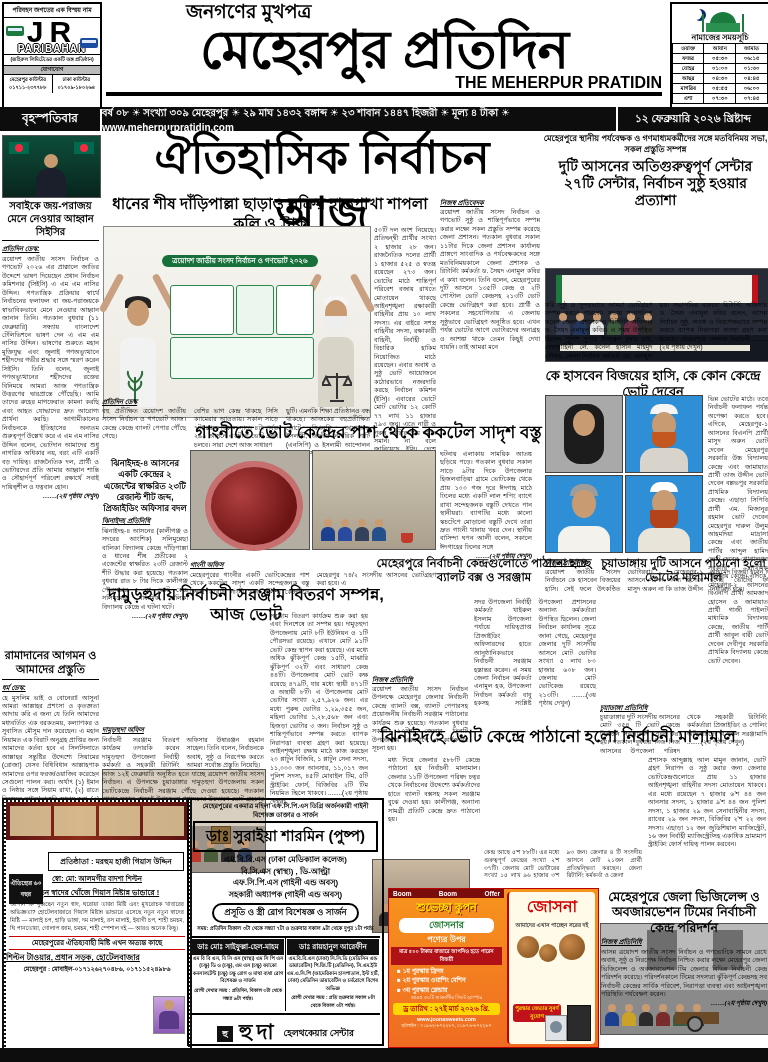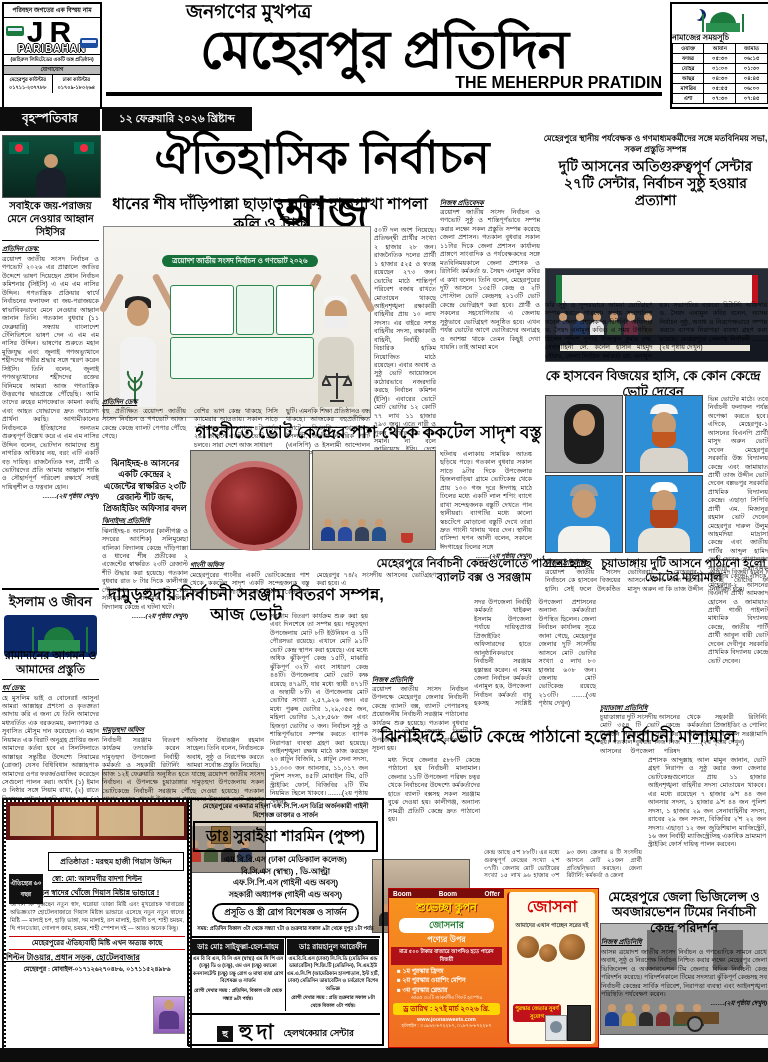--- a/index.html
+++ b/index.html
@@ -25,21 +25,21 @@
   .jr-row div:first-child{border-right:1px solid #000;}
   .bus{position:absolute;width:18px;height:10px;border-radius:2px;}
   .bus i{position:absolute;top:2px;left:2px;right:2px;height:3px;background:#dfe9ff;display:block;}
   #masthead{left:100px;top:0;width:568px;height:106px;}
   .tagline{font-size:19px;font-weight:800;text-align:left;padding-left:86px;line-height:1.1;margin-top:2px;}
   .mast{font-size:53px;font-weight:900;text-align:center;line-height:1.0;letter-spacing:-1px;}
   .mast-en{text-align:right;font-size:16px;font-weight:bold;padding-right:6px;margin-top:-2px;}
   .mast-rule{border-top:4px solid #000;margin:0 6px;}
   #prayer-box{left:670px;top:2px;width:96px;height:103px;border:2px solid #000;}
   .mosque-wrap{position:relative;height:30px;}
-  .prayer-title{font-size:8px;font-weight:900;line-height:1;}
+  .prayer-title{font-size:8px;font-weight:900;text-align:center;line-height:1;}
   .ptab{width:100%;border-collapse:collapse;font-size:5.4px;margin-top:1px;}
   .ptab td,.ptab th{border:0.5px solid #000;text-align:center;padding:0.5px 0;font-weight:bold;}
   .crescent{position:absolute;width:12px;height:12px;border-radius:50%;box-shadow:4px 1px 0 0 #0c2a6b;background:transparent;}
   .dome{position:absolute;border-radius:50% 50% 0 0/100% 100% 0 0;background:#1d7a3f;}
   .mbase{position:absolute;background:#2b9150;}
   .minar{position:absolute;width:2px;background:#1d7a3f;}
   
   #datebar{left:0;top:107px;width:768px;height:24px;display:flex;gap:2px;}
   #datebar>div{background:#0d0d0d;color:#fff;display:flex;align-items:center;justify-content:center;font-weight:bold;}
   .db-day{width:100px;font-size:12px;}
@@ -253,47 +253,38 @@
             <td>এশা</td>
             <td>০৭:৩০</td>
             <td>০৭:৪৫</td>
           </tr>
     </tbody>
       </table>
   </div>
 
   <div class="abs" id="datebar">
     <div class="db-day">বৃহস্পতিবার</div>
+    <div class="db-info">বর্ষ ০৮ ☀ সংখ্যা ৩০৯ মেহেরপুর ☀ ২৯ মাঘ ১৪৩২ বঙ্গাব্দ ☀ ২৩ শাবান ১৪৪৭ হিজরী ☀ মূল্য ৪ টাকা ☀ www.meherpurpratidin.com</div>
     <div class="db-date">১২ ফেব্রুয়ারি ২০২৬ খ্রিষ্টাব্দ</div>
   </div>
 
   <div class="abs photo" id="cec-photo">
     <div class="flag" style="left:6px;top:6px;"></div>
     <div class="flag" style="right:6px;top:6px;"></div>
     <div class="p-head" style="position:absolute;left:41px;top:18px;width:14px;height:14px;"></div>
     <div class="p-body" style="position:absolute;left:33px;top:32px;width:30px;height:29px;background:#1b1f2b;"></div>
   </div>
   <div class="abs" id="story-cec">
     <div class="hd hd-side">সবাইকে জয়-পরাজয় মেনে নেওয়ার আহ্বান সিইসির</div>
     <div style="border-top:1px solid #000;margin:2px 0;"></div>
     <div class="byl">প্রতিদিন ডেস্ক:</div>
     <div class="bd">ত্রয়োদশ জাতীয় সংসদ নির্বাচন ও গণভোট ২০২৬ এর প্রাক্কালে জাতির উদ্দেশে ভাষণ দিয়েছেন প্রধান নির্বাচন কমিশনার (সিইসি) এ এম এম নাসির উদ্দিন। গণতান্ত্রিক প্রক্রিয়ার স্বার্থে নির্বাচনের ফলাফল বা জয়-পরাজয়কে স্বাভাবিকভাবে মেনে নেওয়ার আহ্বান জানান তিনি। গতকাল বুধবার (১১ ফেব্রুয়ারি) সন্ধ্যায় বাংলাদেশ টেলিভিশনে ভাষণ দেন এ এম এম নাসির উদ্দিন। ভাষণের শুরুতে মহান মুক্তিযুদ্ধ এবং জুলাই গণঅভ্যুত্থানে শহীদদের গভীর শ্রদ্ধার সঙ্গে স্মরণ করেন সিইসি। তিনি বলেন, জুলাই গণঅভ্যুত্থানের শহীদদের রক্তের বিনিময়ে আমরা আজ গণতান্ত্রিক উত্তরণের দ্বারপ্রান্তে পৌঁছেছি। আমি তাদের রুহের মাগফেরাত কামনা করছি এবং আহত যোদ্ধাদের দ্রুত আরোগ্য প্রার্থনা করছি। আগামীকালের নির্বাচনকে ইতিহাসের অন্যতম গুরুত্বপূর্ণ উল্লেখ করে এ এম এম নাসির উদ্দিন বলেন, ভোটদান আমাদের শুধু নাগরিক অধিকার নয়, বরং এটি একটি বড় দায়িত্ব। রাজনৈতিক দল, প্রার্থী ও ভোটারদের প্রতি আমার আহ্বান শান্তি ও সৌহার্দপূর্ণ পরিবেশ রক্ষার্থে সবাই দায়িত্বশীল ও যত্নবান হোন।</div>
     <div class="cont">........(২য় পৃষ্ঠায় দেখুন)</div>
   </div>
 
-  <div class="abs" id="islam-box">
-    <div class="islam-title">ইসলাম ও জীবন</div>
-    <div class="islam-art">
-      <div class="crescent" style="left:12px;top:6px;"></div>
-      <div class="dome" style="left:40px;top:12px;width:30px;height:14px;"></div>
-      <div class="mbase" style="left:34px;top:25px;width:42px;height:12px;"></div>
-      <div class="minar" style="left:28px;top:12px;height:25px;"></div>
-      <div class="minar" style="left:82px;top:12px;height:25px;"></div>
-    </div>
-  </div>
   <div class="abs" id="story-ramadan">
     <div class="hd hd-side" style="font-size:11px;">রামাদানের আগমন ও আমাদের প্রস্তুতি</div>
     <div style="border-top:1px solid #000;margin:2px 0;"></div>
     <div class="byl">ধর্ম ডেস্ক:</div>
     <div class="bd">হে মুসলিম ভাই ও বোনেরা! আসুন! আমরা আল্লাহর প্রশংসা ও কৃতজ্ঞতা আদায় করি এ জন্য যে তিনি আমাদের মধ্যবর্তিত এক বরকতময়, কল্যাণকর ও সুবাসিত মৌসুম দান করেছেন। এ মহান নিয়ামত এক বিরাট অনুগ্রহ প্রাপ্তির জন্য আমাদের কর্তব্য হবে এ সিলসিলাতে আল্লাহর সন্তুষ্টির উদ্দেশ্যে সিয়ামের (রোজা) যেসব বিধিবিধান আল্লাহপাক আমাদের ওপর ফরজ/ওয়াজিব করেছেন সেগুলো পালন করা। অর্থাৎ (১) ইমান ও নিষ্ঠার সঙ্গে সিয়াম রাখা, (২) রাতে কিয়ামুল লাইল/তারাবি আদায় করা, (৩) শেষ দশকে লাইলাতুল কদর তালাশ</div>
     <div class="cont">........(২য় পৃষ্ঠায় দেখুন)</div>
   </div>
 
   <div class="abs hd" id="lead-hd">ঐতিহাসিক নির্বাচন আজ</div>
   <div class="abs" id="lead-sub">ধানের শীষ দাঁড়িপাল্লা ছাড়াও সক্রিয় হাতপাখা শাপলা কলি ও ট্রাক</div>

